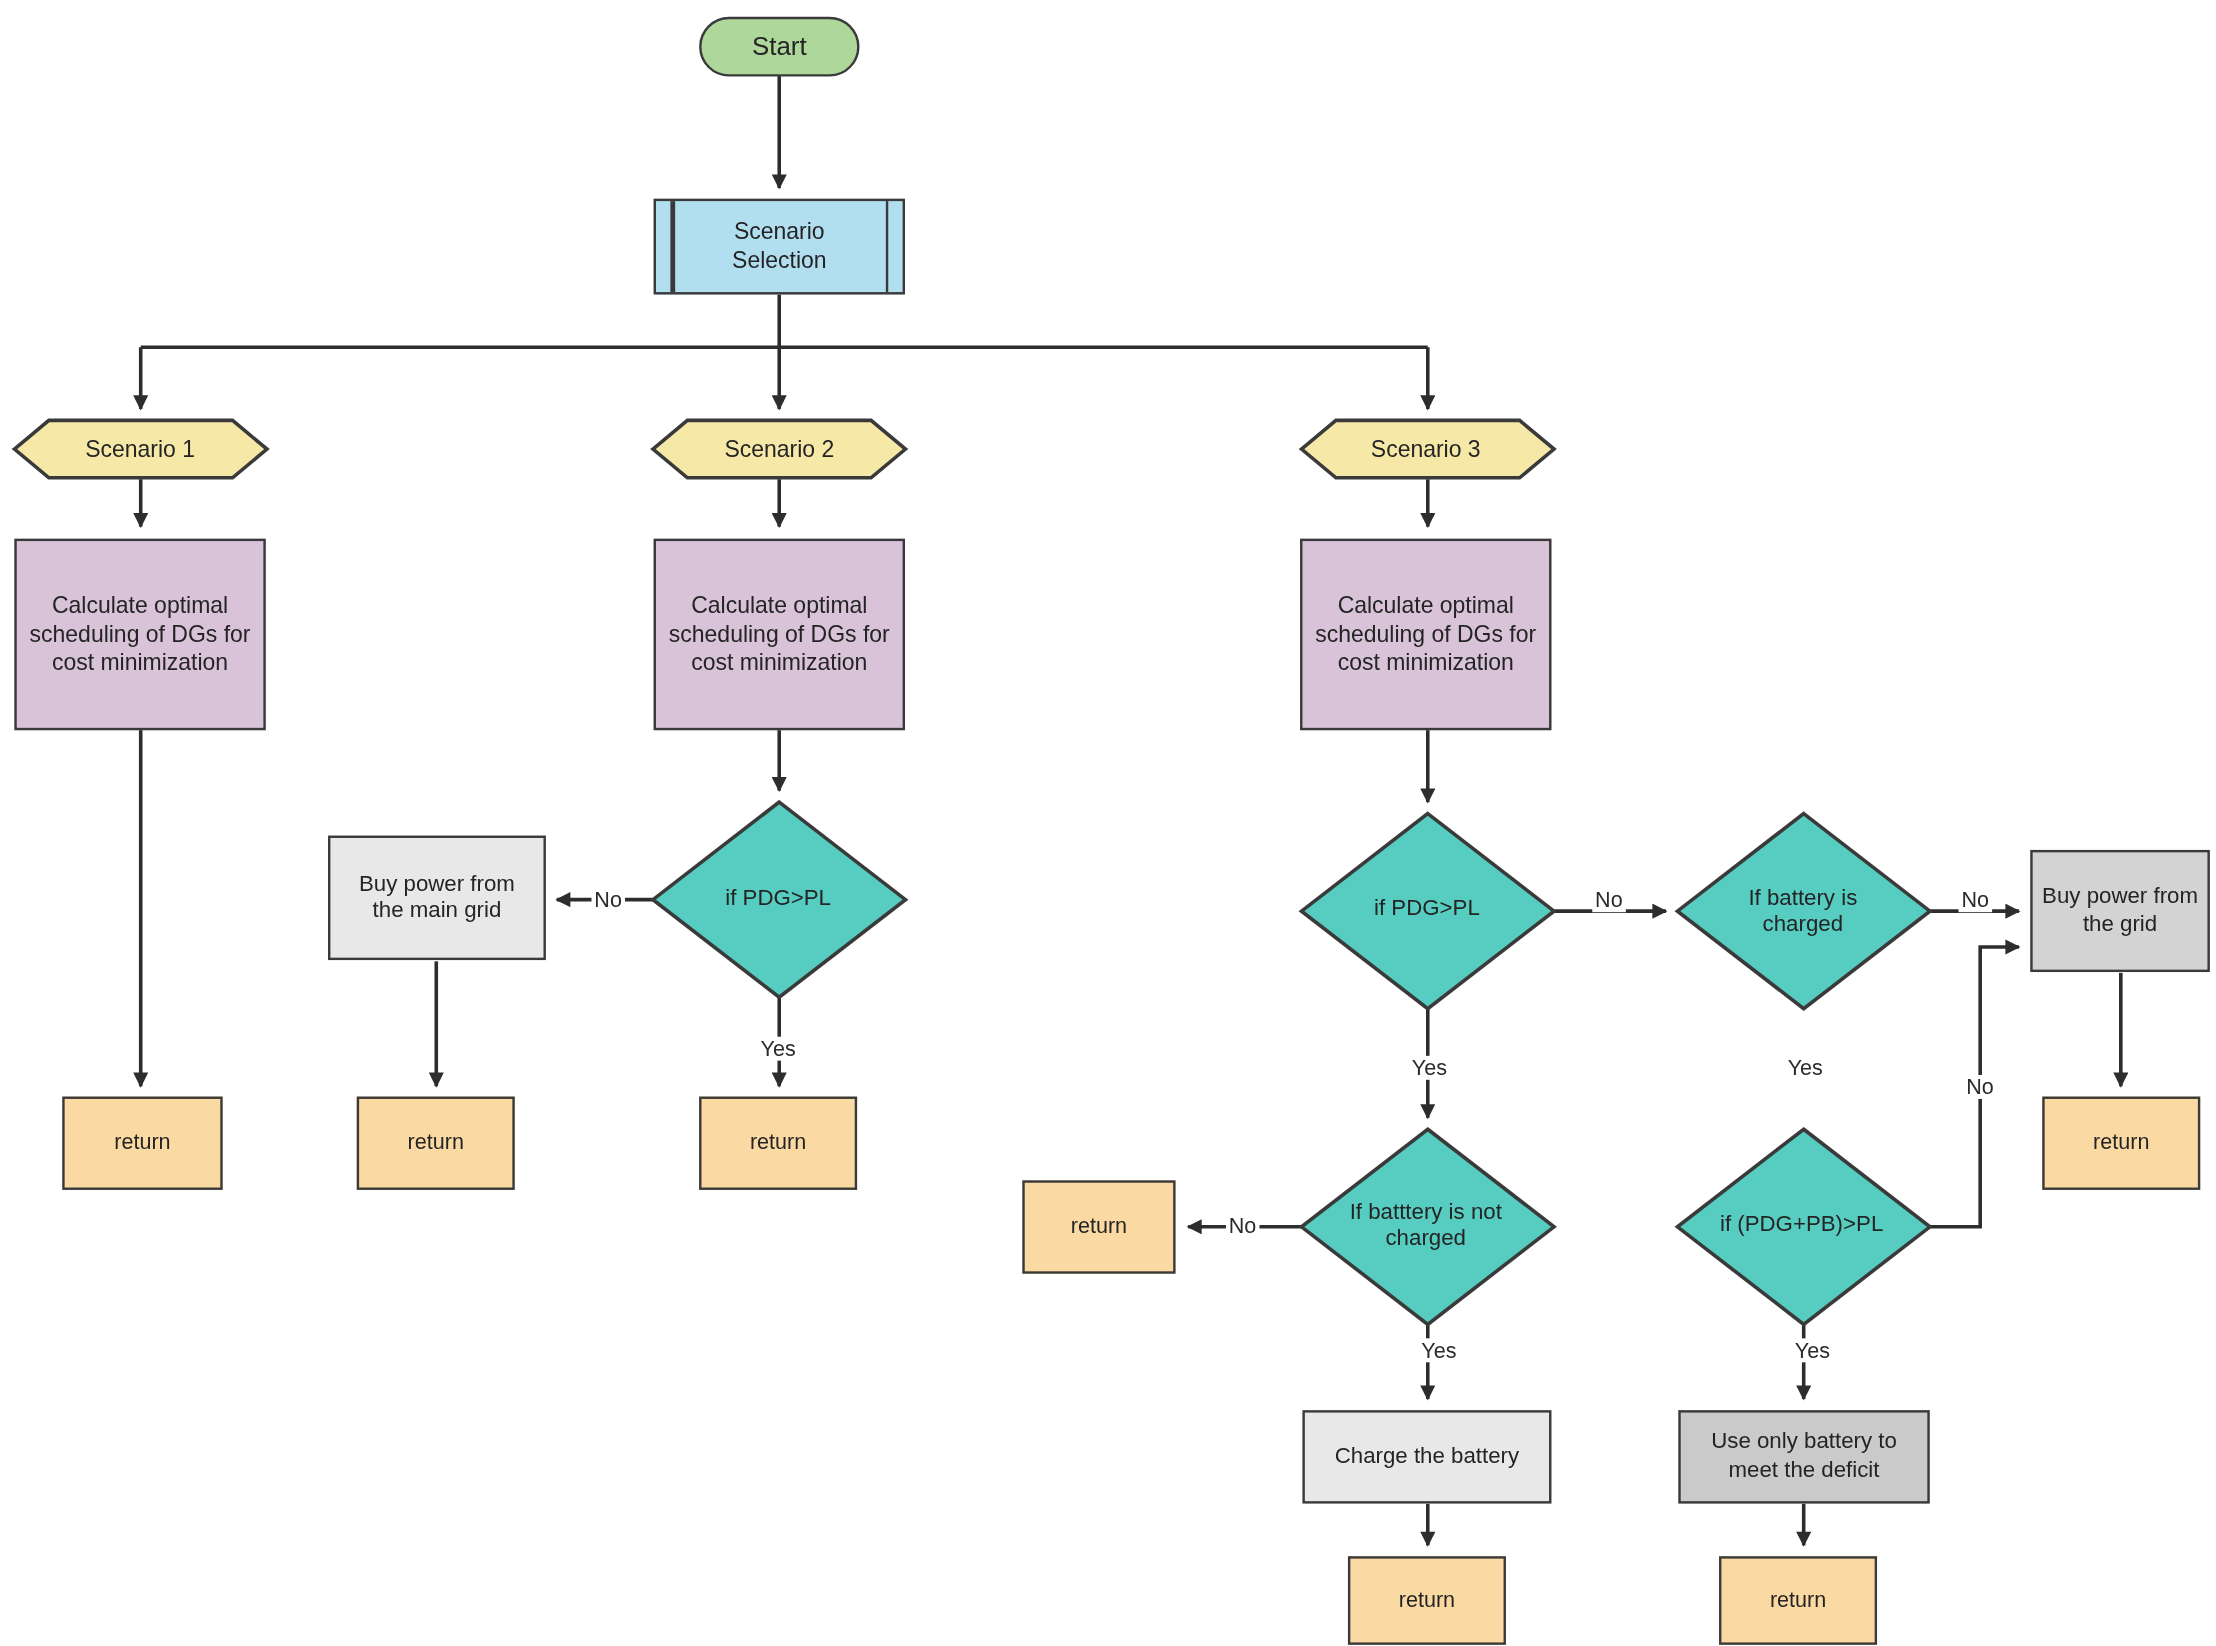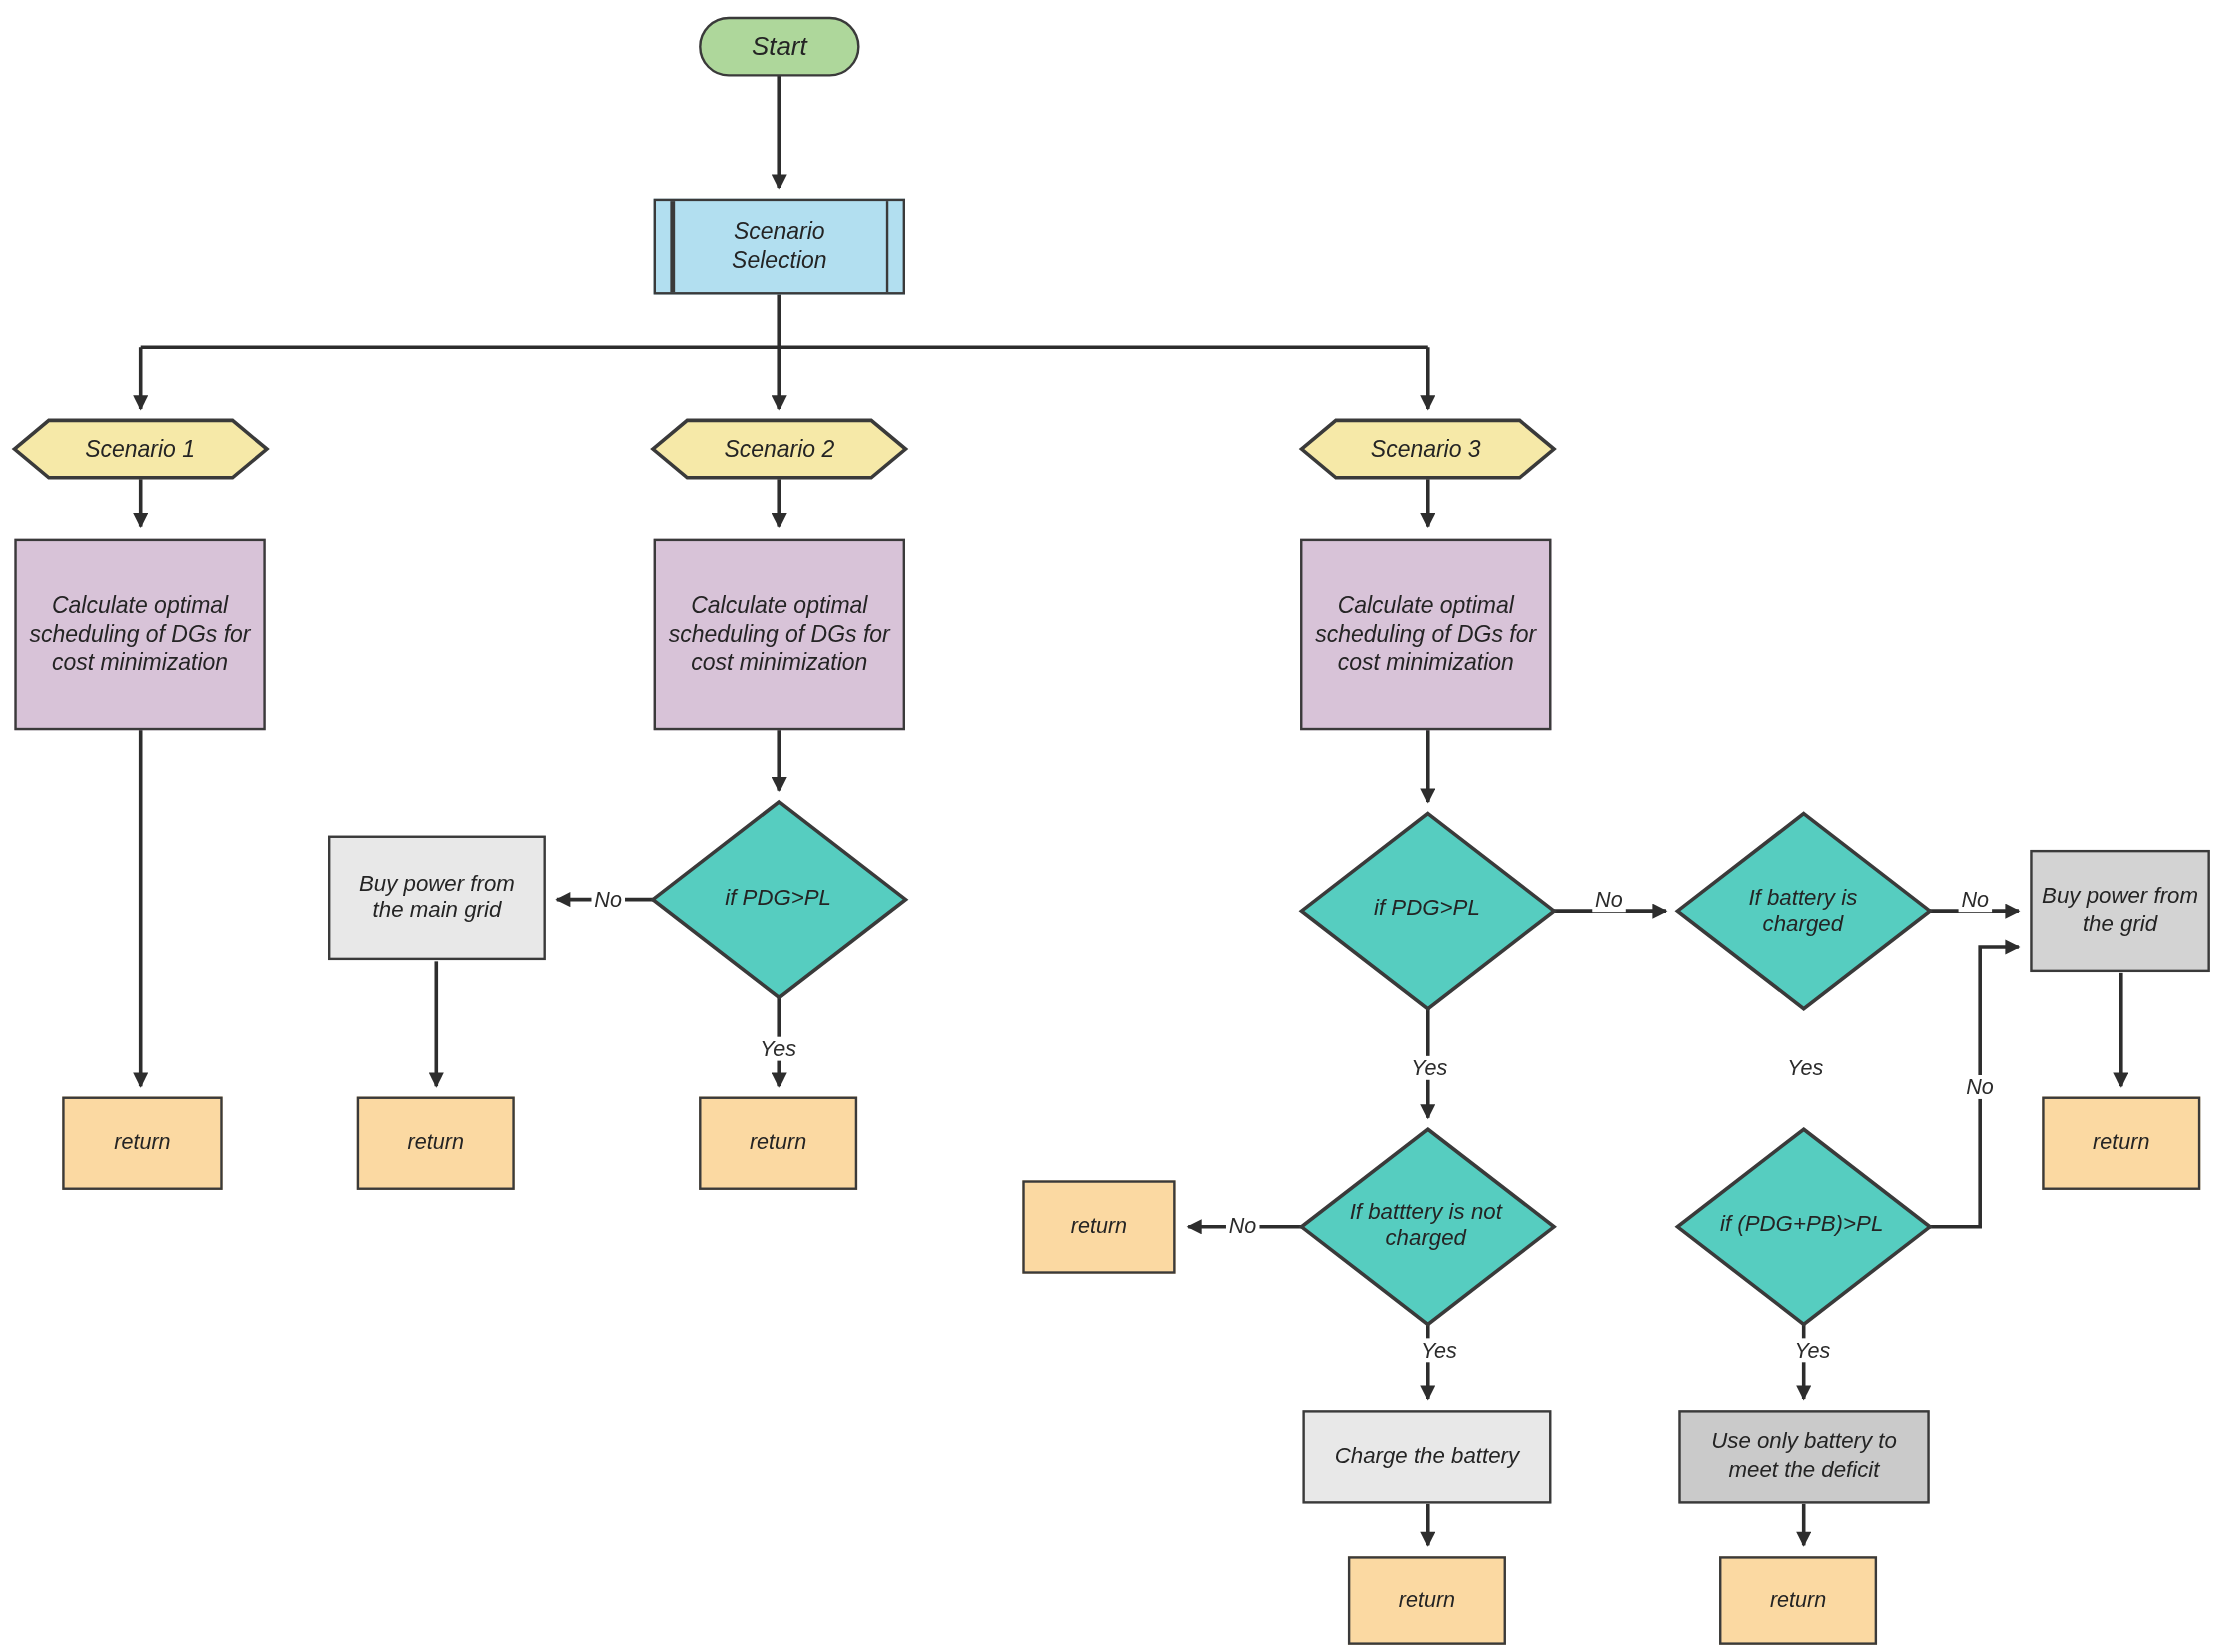--- a/index.html
+++ b/index.html
@@ -1,16 +1,16 @@
 <!DOCTYPE html>
 <html style="font-size:9.6px"><head>
 <meta charset="utf-8">
 <style>
   html,body{margin:0;padding:0;background:#ffffff;}
-  .viewport{position:relative;width:2216px;height:1647px;overflow:hidden;background:#ffffff;font-style:italic;}
+  .viewport{position:relative;width:2216px;height:1647px;overflow:hidden;background:#ffffff;}
   .canvas{position:absolute;left:0;top:0;width:926px;height:688px;
           transform:scale(2.3942);transform-origin:0 0;
           font-family:"Liberation Sans", sans-serif;color:#242424;}
   .canvas svg{position:absolute;left:0;top:0;}
   .node{position:absolute;box-sizing:border-box;border:1.5px solid #3a3a3a;
         display:flex;align-items:center;justify-content:center;text-align:center;
         font-size:9.3px;line-height:1.22;}
   .terminal{background:#aed79b;border-radius:12.6px;font-size:10.8px;}
   .predef{background:#b2dff0;font-size:9.6px;}
   .predef .bar{position:absolute;top:0;bottom:0;width:1.5px;background:#3a3a3a;}

